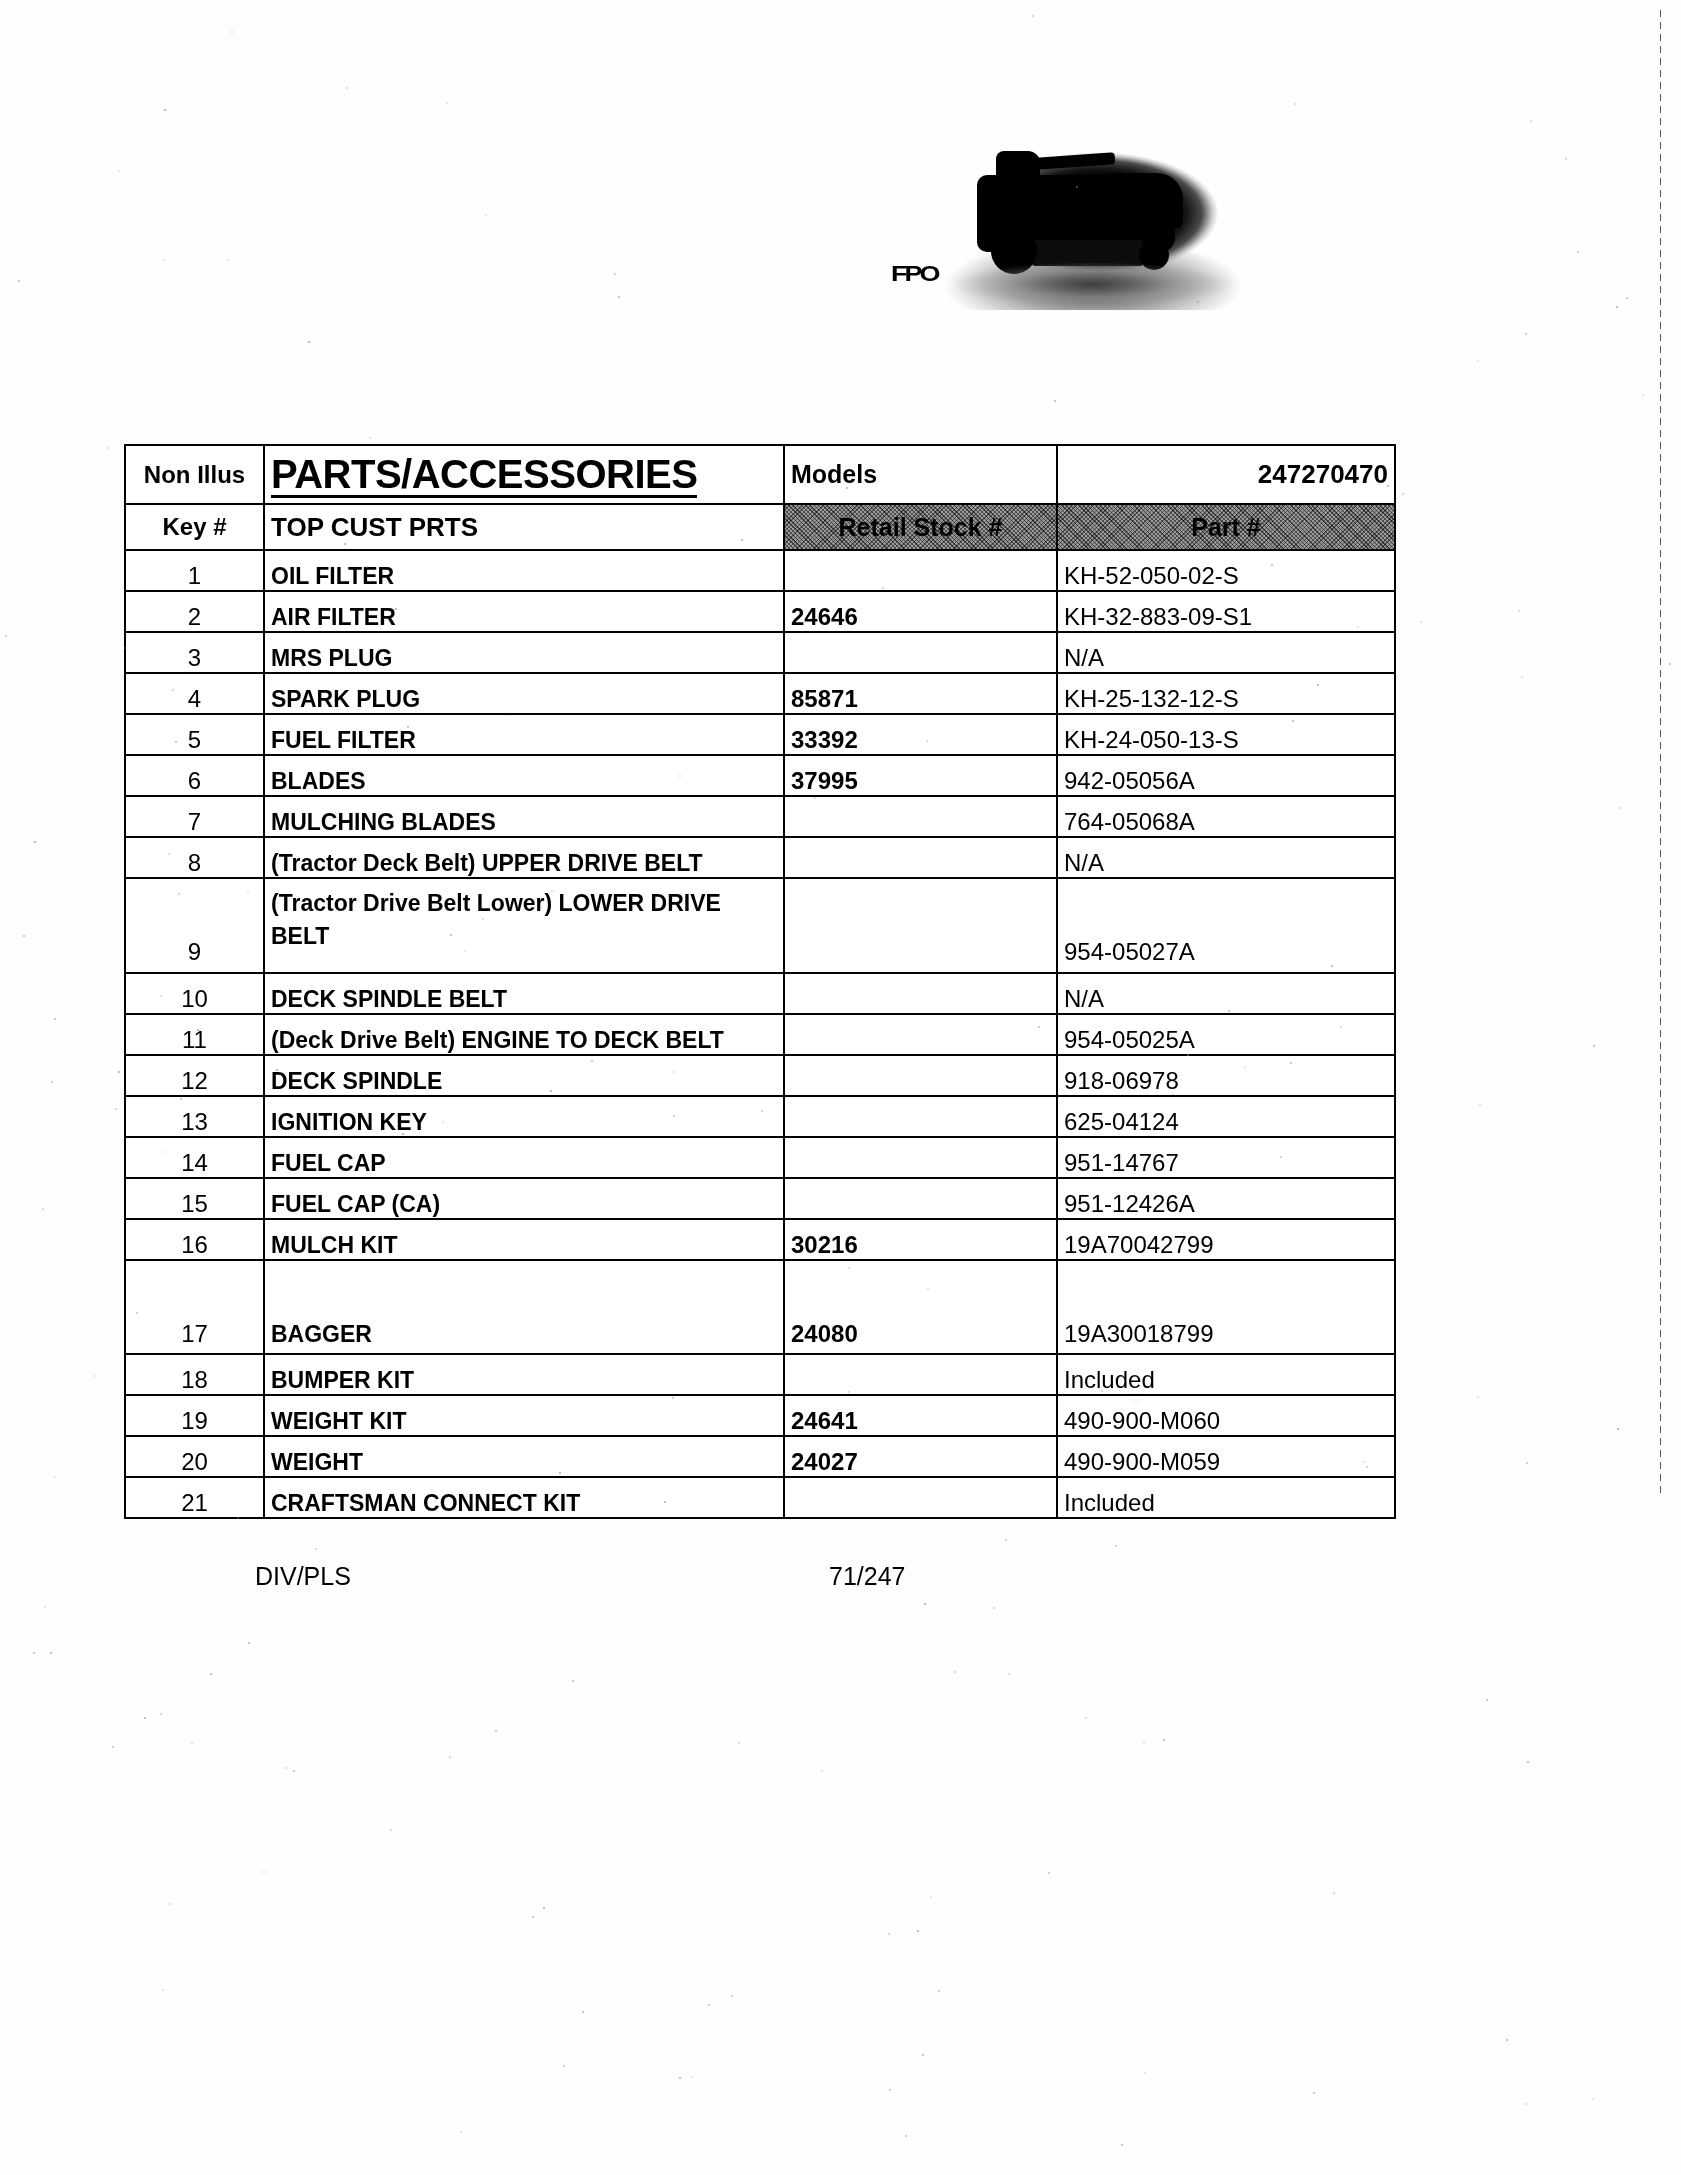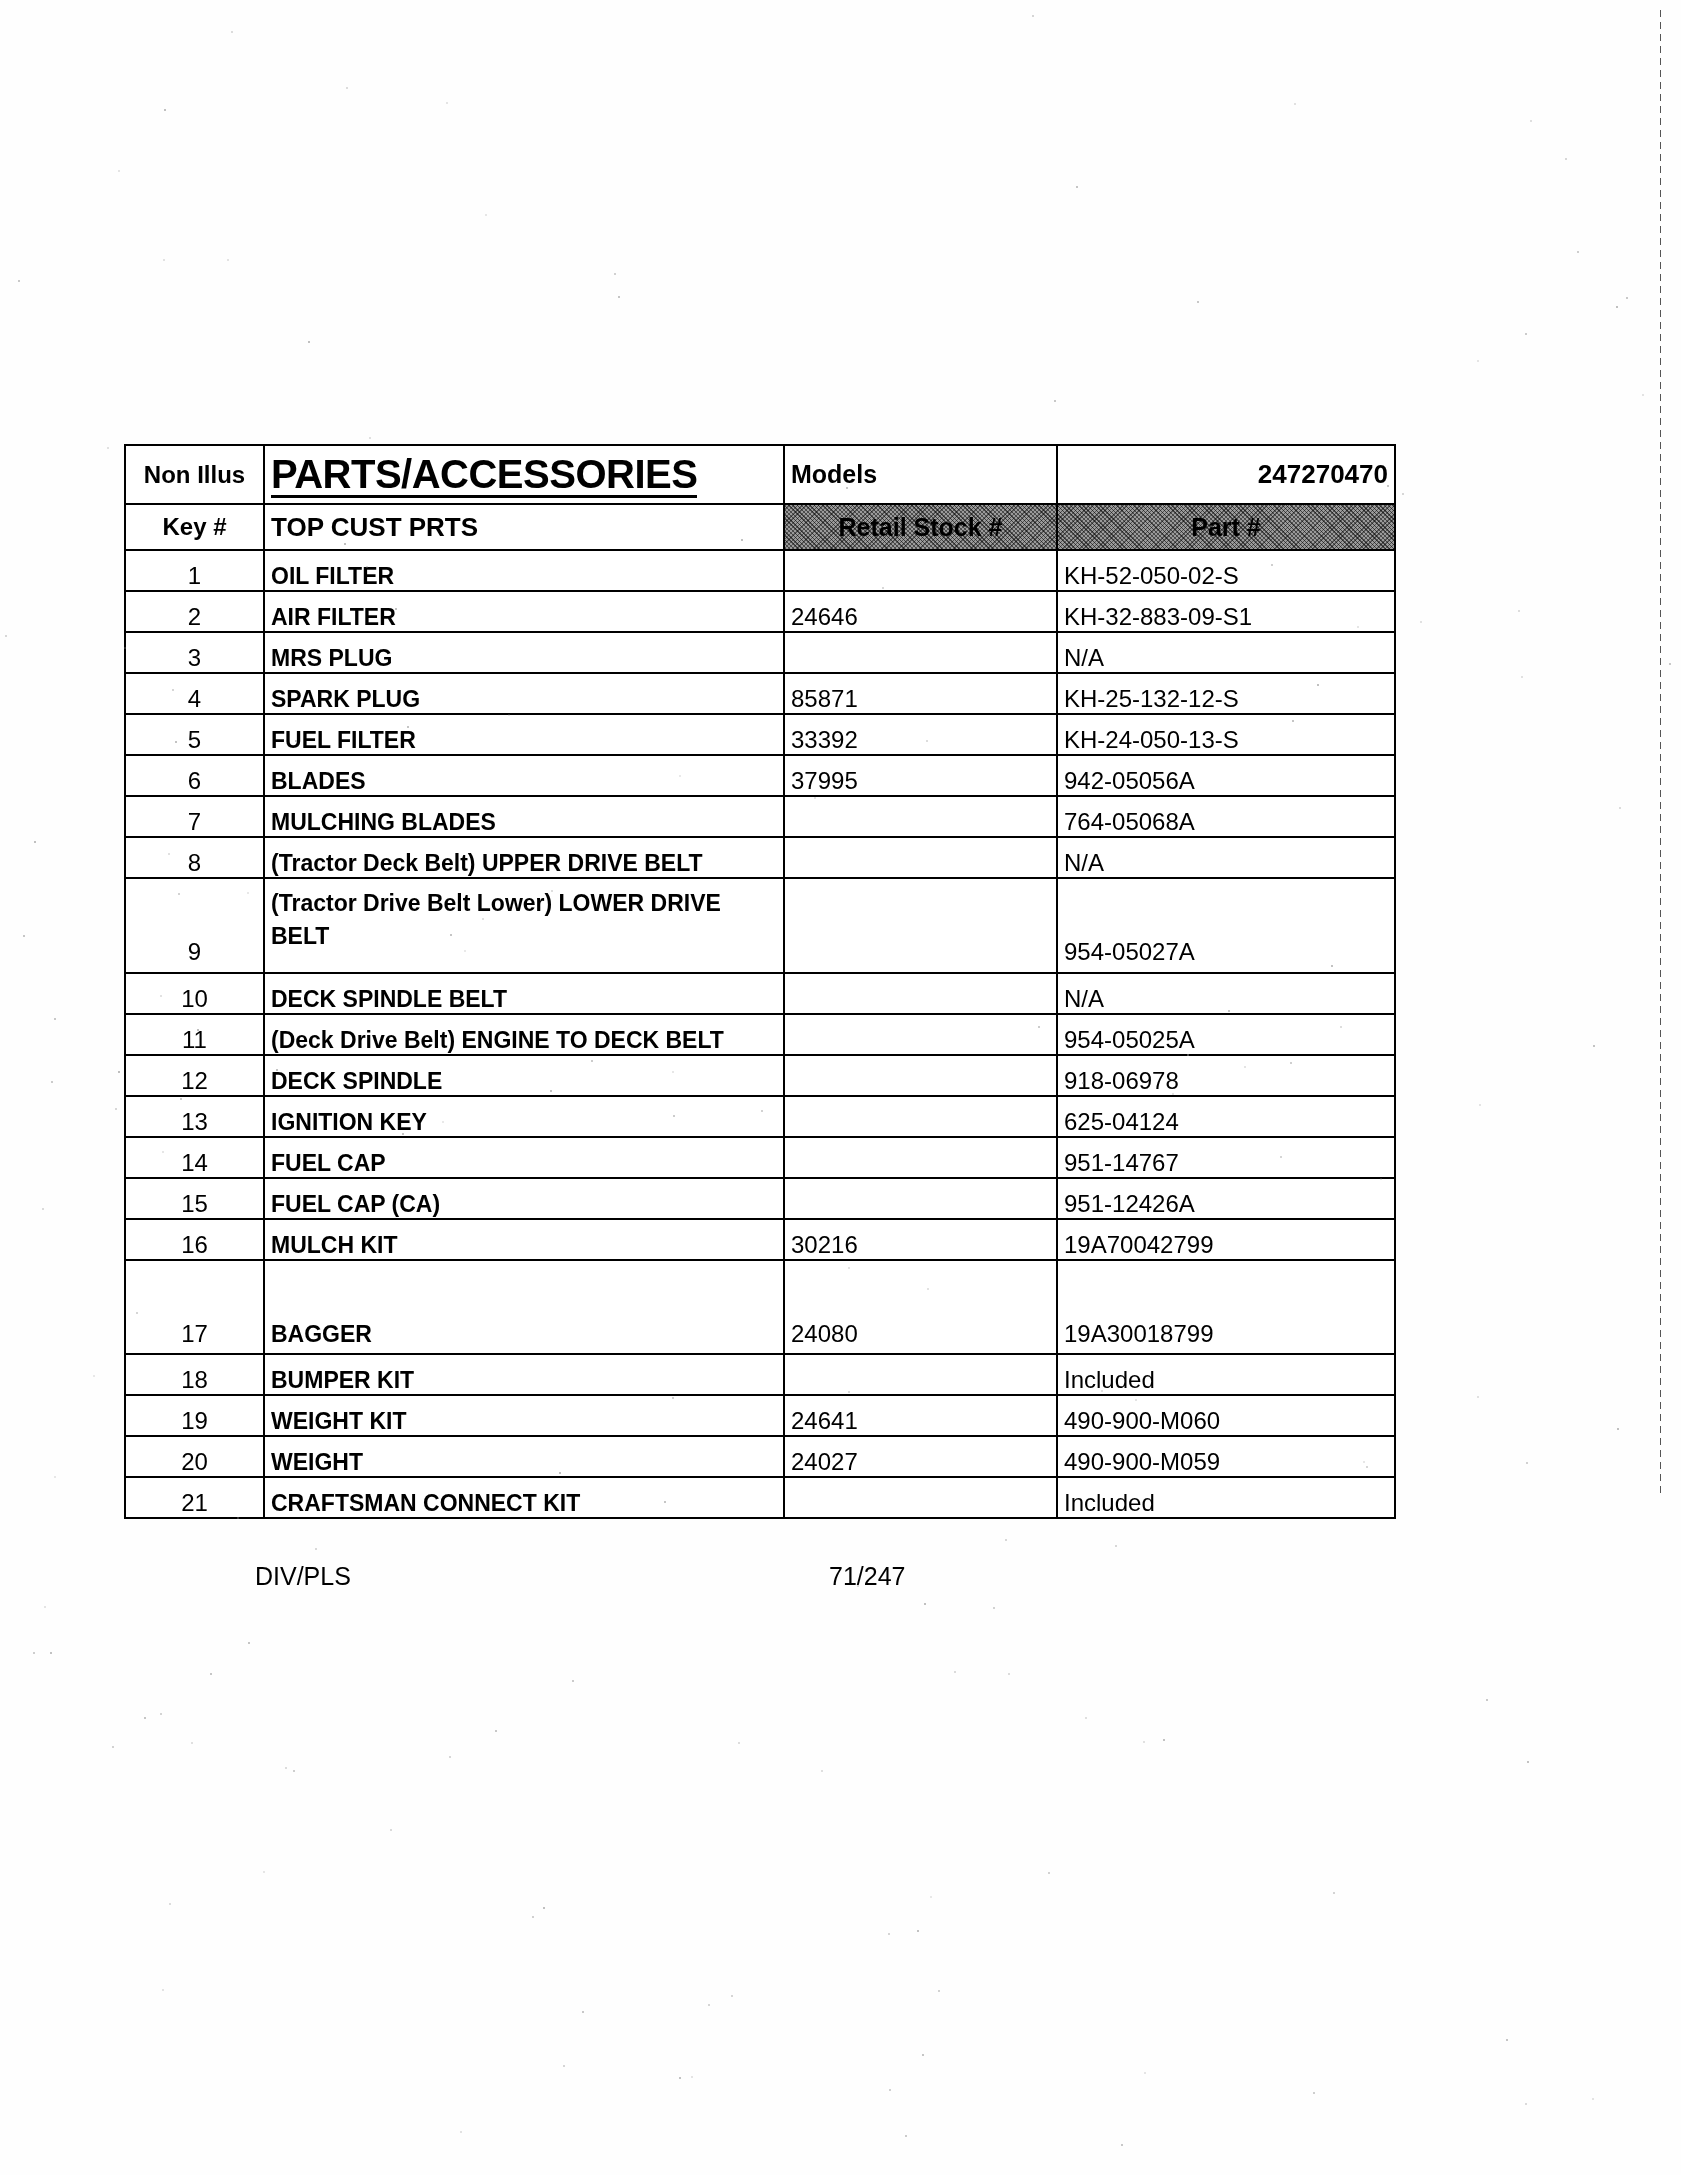--- a/index.html
+++ b/index.html
@@ -229,20 +229,21 @@
     font-weight: bold;
     font-size: 23px;
     padding-left: 12px;
     vertical-align: middle;
     white-space: nowrap;
   }
   .cell-stock {
     font-size: 24px;
     padding-left: 8px;
     vertical-align: middle;
+    font-weight: bold;
   }
   .cell-part {
     font-size: 24px;
     padding-left: 8px;
     vertical-align: middle;
   }
   .row-tall-2line td { height: 85px; }
   .row-tall-2line .cell-num,
   .row-tall-2line .cell-part { vertical-align: bottom; padding-bottom: 6px; }
   .row-tall-2line .cell-name {
@@ -273,20 +274,32 @@
     font-size: 25px;
   }
 </style>
 </head>
 <body>
 
 <div id="page">
 
   <div class="scan-edge-line"></div>
 
+  <div class="product-photo">
+    <div class="photo-blob"></div>
+    <div class="photo-body"></div>
+    <div class="photo-hood"></div>
+    <div class="photo-seat"></div>
+    <div class="photo-bar"></div>
+    <div class="photo-deck"></div>
+    <div class="photo-wheel-rear"></div>
+    <div class="photo-wheel-front"></div>
+    <div class="photo-shadow"></div>
+    <div class="fpo-label">FPO</div>
+  </div>
 
   <table class="parts-table">
     <colgroup>
       <col class="c-key">
         <col class="c-desc">
         <col class="c-stock">
         <col class="c-part">
     </colgroup>
     <tbody>
       <tr class="row-title">

